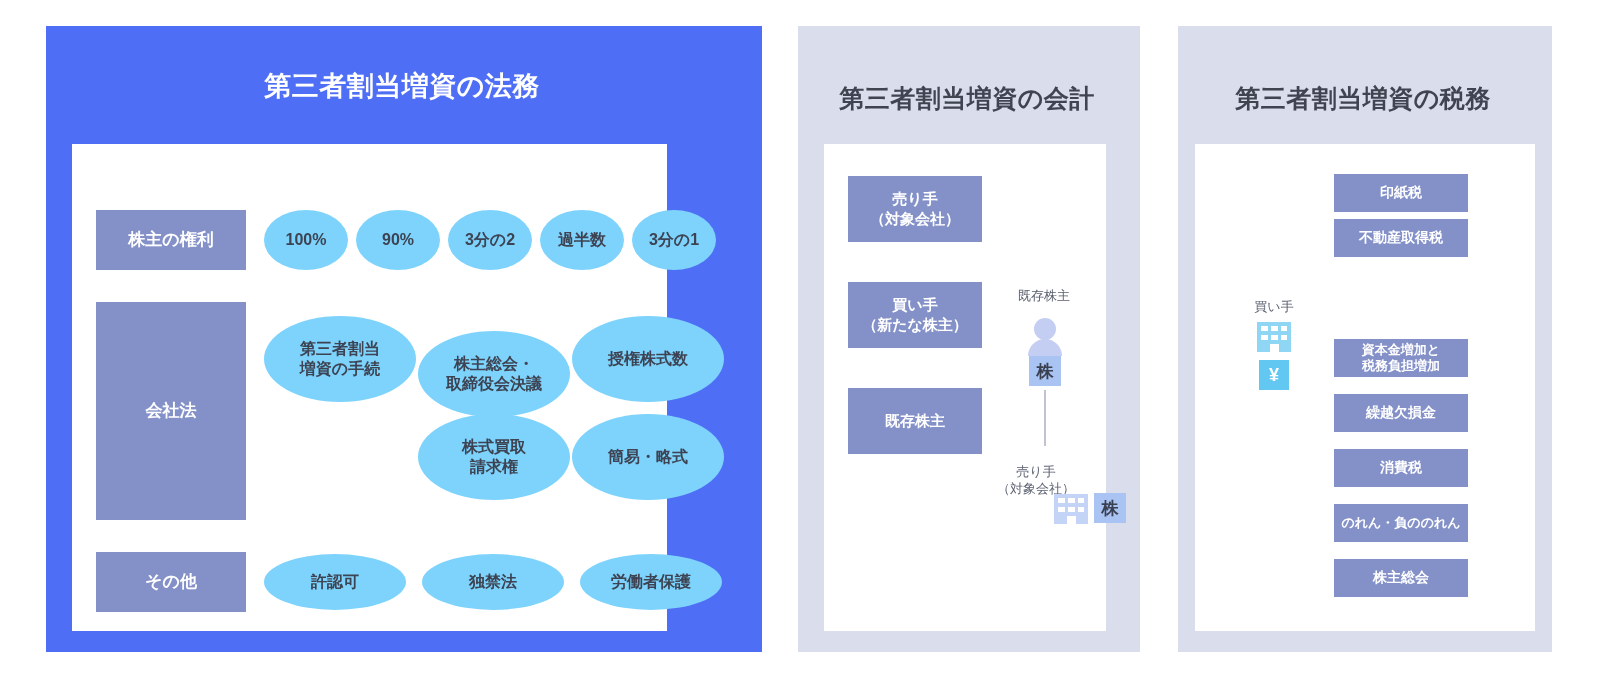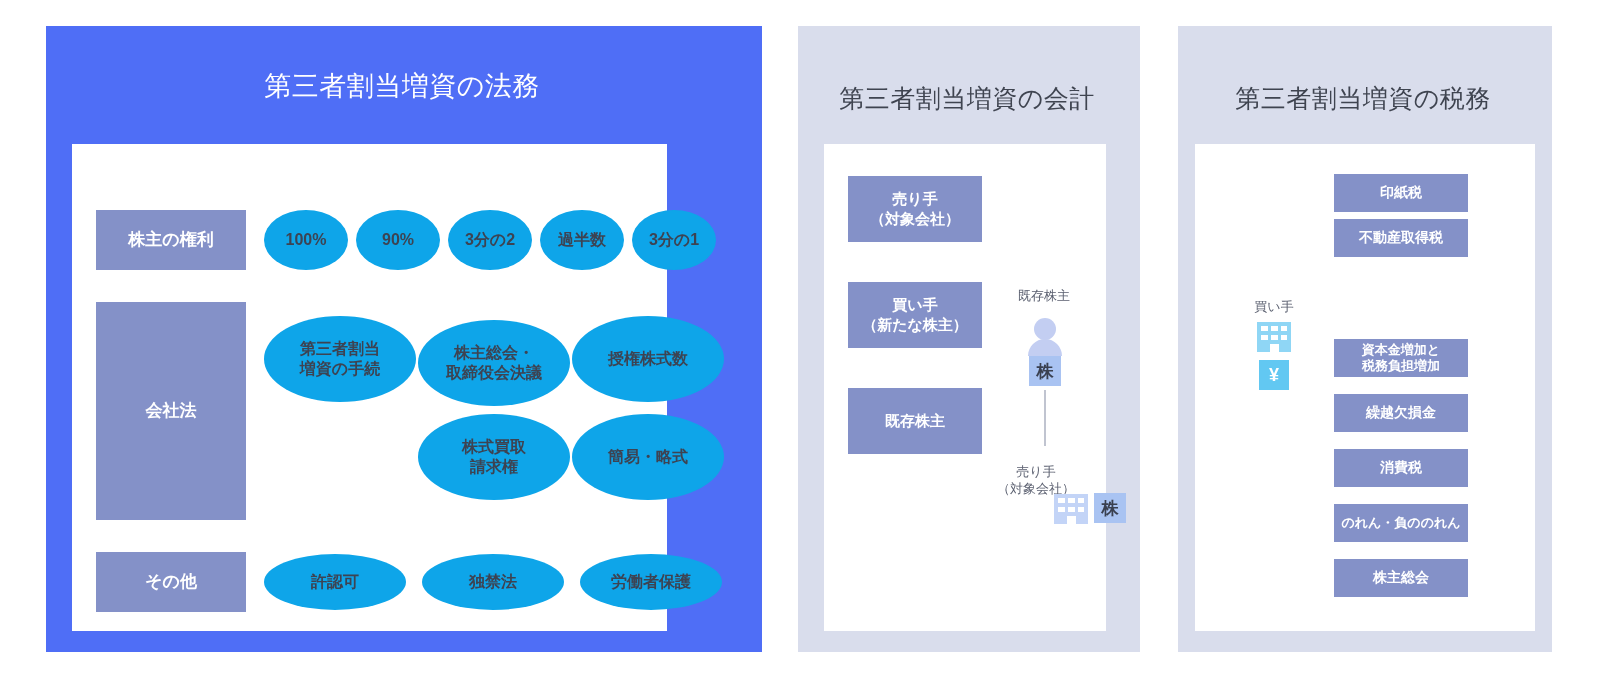--- a/index.html
+++ b/index.html
@@ -18,21 +18,21 @@
   
   .panel {
     position: absolute;
     box-sizing: border-box;
   }
   .panel-title {
     position: absolute;
     left: 0;
     right: 4px;
     text-align: center;
-    font-weight: normal;
+    font-weight: bold;
     letter-spacing: 0.5px;
     white-space: nowrap;
   }
   .panel-card {
     position: absolute;
     background: #ffffff;
   }
 
   
   #panel-legal {
@@ -67,21 +67,21 @@
     font-weight: bold;
     font-size: 17px;
     display: flex;
     align-items: center;
     justify-content: center;
     text-align: center;
     line-height: 1.3;
   }
   .pill {
     position: absolute;
-    background: #0ea5e9;
+    background: #7dd3fc;
     border-radius: 50%;
     color: #3d4352;
     font-size: 16px;
     font-weight: bold;
     display: flex;
     align-items: center;
     justify-content: center;
     text-align: center;
     line-height: 1.28;
     white-space: pre-line;
@@ -271,21 +271,21 @@
       <div class="pill small" style="left:260px;">90%</div>
       <div class="pill small" style="left:352px;">3分の2</div>
       <div class="pill small" style="left:444px;">過半数</div>
       <div class="pill small" style="left:536px;">3分の1</div>
     </div>
 
     <div class="legal-row" id="row-company">
       <div class="cat-box">会社法</div>
       <div class="pill" style="left:168px; top:14px;">第三者割当
 増資の手続</div>
-      <div class="pill" style="left:322px; top:18px;">株主総会・
+      <div class="pill" style="left:322px; top:29px;">株主総会・
 取締役会決議</div>
       <div class="pill" style="left:476px; top:14px;">授権株式数</div>
       <div class="pill" style="left:322px; top:112px;">株式買取
 請求権</div>
       <div class="pill" style="left:476px; top:112px;">簡易・略式</div>
     </div>
 
     <div class="legal-row" id="row-other">
       <div class="cat-box">その他</div>
       <div class="pill" style="left:168px; top:2px;">許認可</div>

